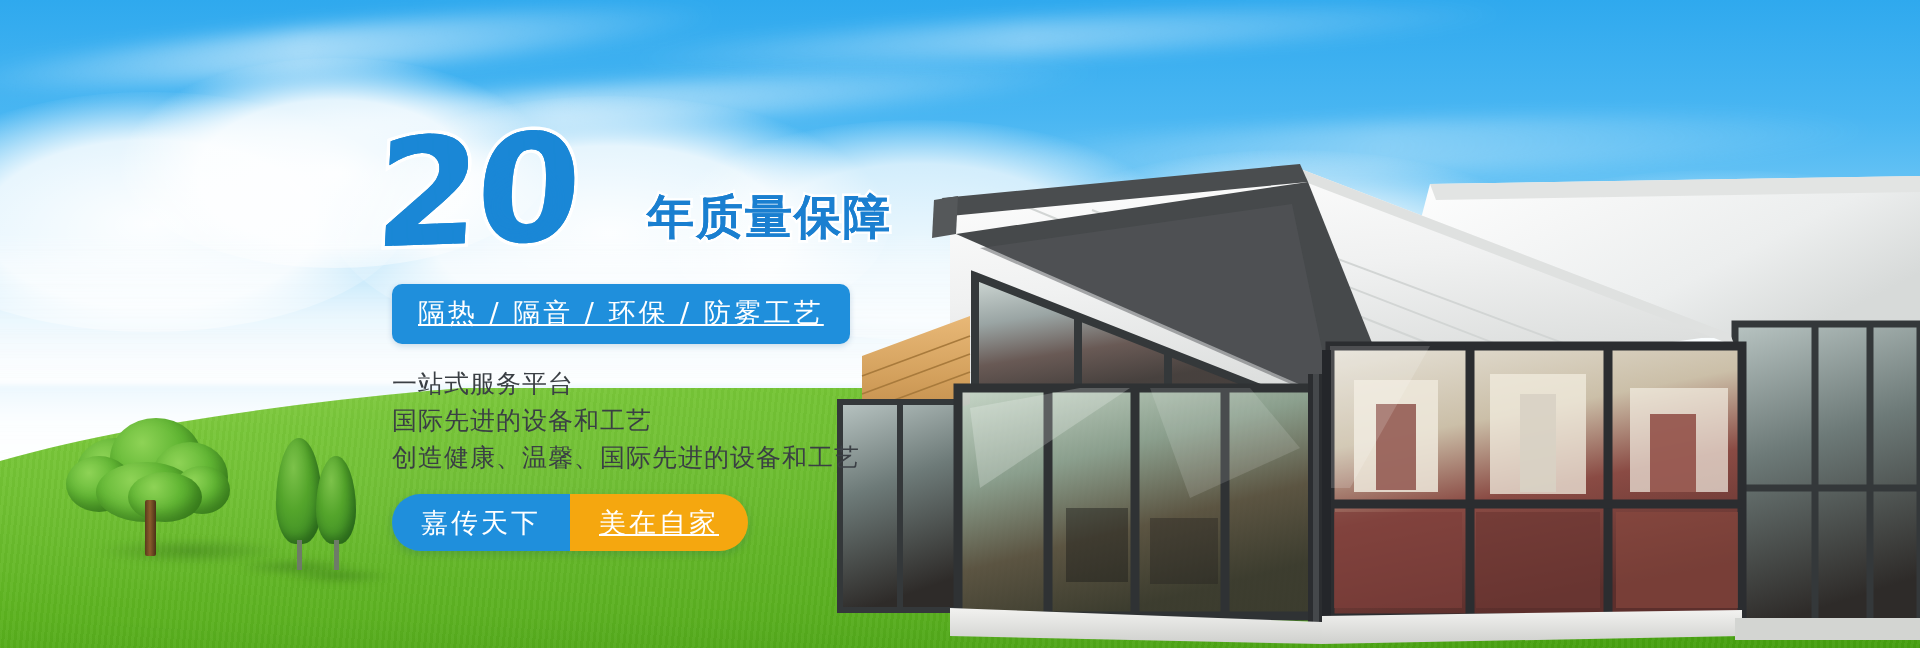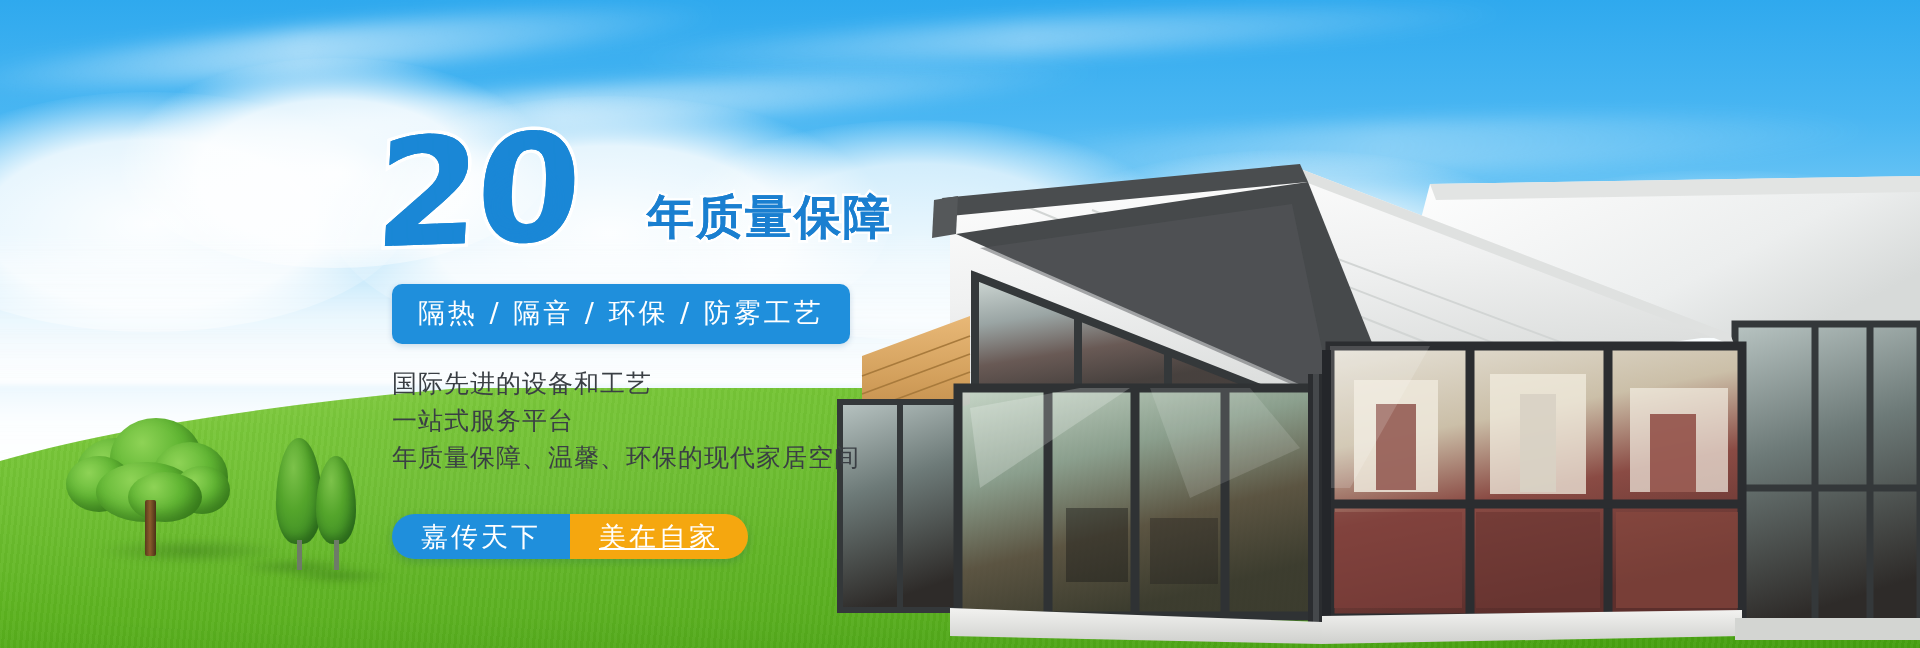--- a/index.html
+++ b/index.html
@@ -121,29 +121,30 @@
     font-size:47px; font-weight:700; letter-spacing:2px;
     color:#1a7fd0; white-space:nowrap;
   }
 
   .feature-pill {
     margin-top:26px; display:inline-block;
     background:#1f8fdc; color:#ffffff;
     border-radius:10px; padding:11px 26px 13px;
     font-size:27px; letter-spacing:3px; font-weight:500;
     box-shadow:0 2px 6px rgba(0,70,130,.18);
+    text-decoration:underline;
   }
 
   .lines { margin-top:22px; }
   .lines .ln {
     font-size:25px; line-height:1.47; color:#3a3f44;
     letter-spacing:1px; white-space:nowrap;
   }
 
-  .cta { margin-top:38px; display:inline-flex; height:45px; border-radius:29px; overflow:hidden;
+  .cta { margin-top:18px; display:inline-flex; height:57px; border-radius:29px; overflow:hidden;
          box-shadow:0 3px 8px rgba(0,60,110,.18); }
   .cta-seg {
     display:flex; align-items:center; justify-content:center;
     font-size:27px; color:#ffffff; letter-spacing:3px; font-weight:500;
     padding:0 29px;
   }
   .cta-blue { background:#1f8fdc; }
   .cta-amber { background:#f5a70f;text-decoration:underline; }
 </style>
 </head>
@@ -338,23 +339,23 @@
     <div class="headline-row">
       <div class="num20">20</div>
       <div class="num20-ink">20</div>
       <div class="guarantee">年质量保障</div>
       <div class="guarantee-top">年质量保障</div>
     </div>
 
     <div class="feature-pill">隔热 / 隔音 / 环保 / 防雾工艺</div>
 
     <div class="lines">
+      <div class="ln">一站式服务平台</div>
       <div class="ln">国际先进的设备和工艺</div>
-      <div class="ln">一站式服务平台</div>
-      <div class="ln">年质量保障、温馨、环保的现代家居空间</div>
+      <div class="ln">创造健康、温馨、国际先进的设备和工艺</div>
     </div>
 
     <div class="cta">
       <div class="cta-seg cta-blue">嘉传天下</div>
       <div class="cta-seg cta-amber">美在自家</div>
     </div>
 
   </div>
 </div>
 

